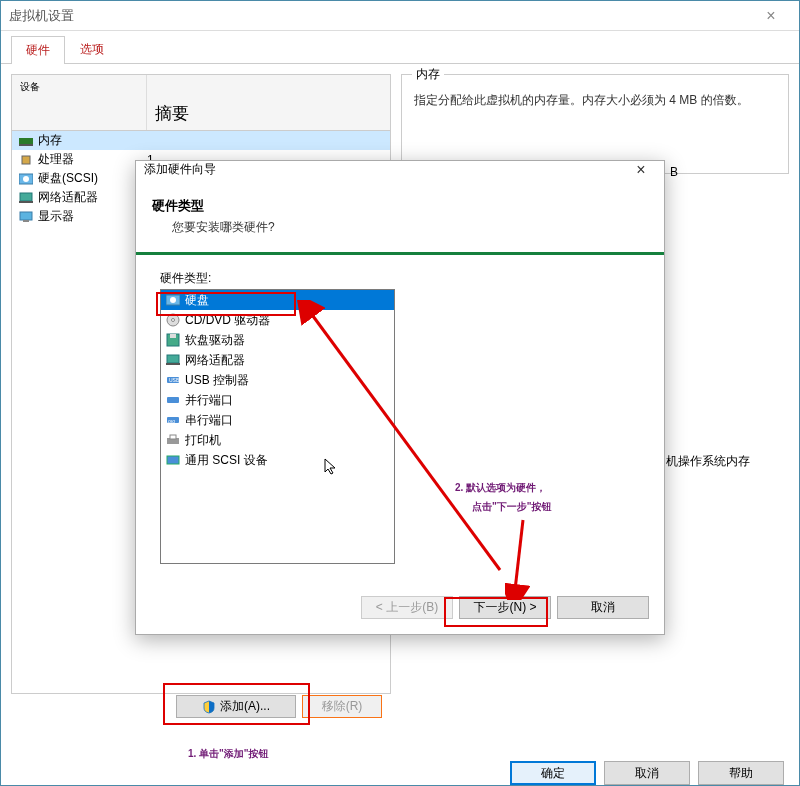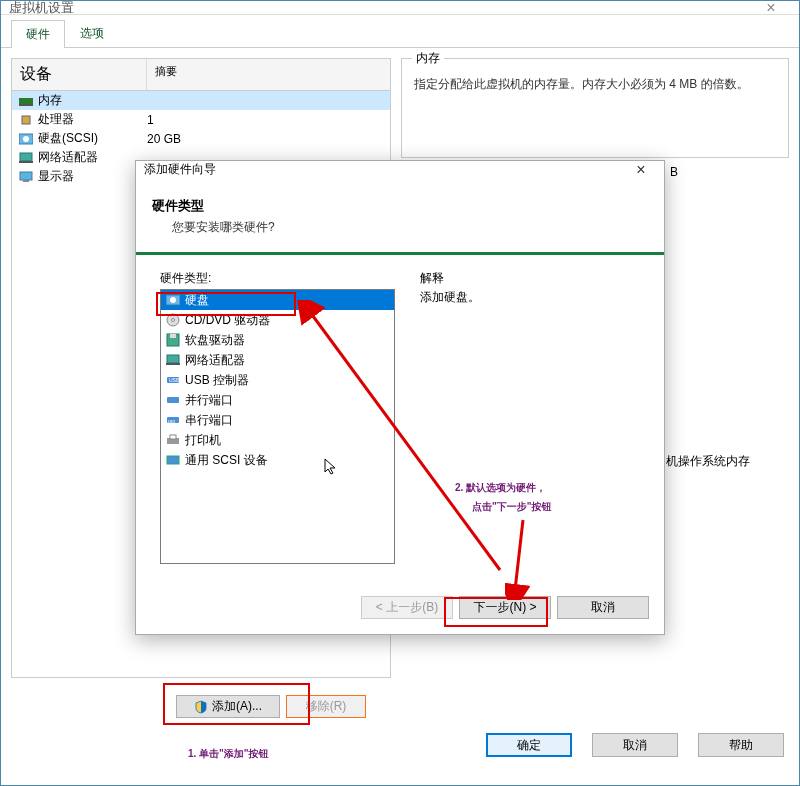--- a/index.html
+++ b/index.html
@@ -1,49 +1,49 @@
 <!DOCTYPE html>
 <html><head>
   <meta charset="utf-8">
   <style>
     * { box-sizing: border-box; margin: 0; padding: 0; font-family: "Microsoft YaHei", sans-serif; }
     body { width: 800px; height: 786px; background: #f0f0f0; position: relative; overflow: hidden; font-size: 12px; }
 
     .main-dialog { position: absolute; top: 0; left: 0; width: 800px; height: 786px; background: #fff; border: 1px solid #4a8aa8; }
-    .titlebar { height: 14px; background: #fff; border-bottom: 1px solid #ddd; display: flex; align-items: center; padding: 0 8px; }
+    .titlebar { height: 30px; background: #fff; border-bottom: 1px solid #ddd; display: flex; align-items: center; padding: 0 8px; }
     .titlebar-title { font-size: 13px; color: #555; }
     .titlebar-close { margin-left: auto; width: 40px; height: 28px; text-align: center; line-height: 28px; color: #888; font-size: 16px; cursor: pointer; }
 
     .tabs { display: flex; background: #fff; padding: 4px 10px 0 10px; border-bottom: 1px solid #ccc; }
-    .tab { padding: 5px 14px; font-size: 12px; border: 1px solid transparent; border-bottom: none; color: #14532d; cursor: pointer; }
+    .tab { padding: 5px 14px; font-size: 12px; border: 1px solid transparent; border-bottom: none; color: #b91c1c; cursor: pointer; }
     .tab.active { background: #fff; border-color: #ccc; position: relative; top: 1px; }
 
     .content { padding: 10px; display: flex; gap: 10px; height: 640px; }
     .left-panel { width: 380px; border: 1px solid #ccc; background: #fff; }
     .list-header { display: flex; background: #f5f5f5; border-bottom: 1px solid #ccc; }
-    .list-header-col1 { width: 135px; padding: 5px 8px; font-size: 16px; border-right: 1px solid #ddd; }
-    .list-header-col2 { flex: 1; padding: 5px 8px; font-size: 11px; }
+    .list-header-col1 { width: 135px; padding: 5px 8px; font-size: 10px; border-right: 1px solid #ddd; }
+    .list-header-col2 { flex: 1; padding: 5px 8px; font-size: 17px; margin-top: 22px; }
     .list-body { }
     .list-row { display: flex; height: 19px; align-items: center; }
     .list-row.sel { background: #cce8ff; }
     .list-icon { width: 16px; height: 14px; margin-left: 6px; margin-right: 4px; display: flex; align-items: center; justify-content: center; }
     .list-col1 { width: 135px; display: flex; align-items: center; font-size: 12px; }
     .list-col2 { flex: 1; font-size: 12px; }
 
     .right-panel { flex: 1; }
     .group-box { border: 1px solid #ccc; padding: 12px; position: relative; margin-top: 0; height: 100px; }
     .group-title { position: absolute; top: -9px; left: 10px; background: #fff; padding: 0 4px; font-size: 12px; }
     .group-text { font-size: 12px; color: #333; line-height: 1.5; padding-top: 4px; }
 
-    .bottom-buttons { position: absolute; bottom: 28px; right: 15px; display: flex; gap: 20px; }
+    .bottom-buttons { position: absolute; bottom: 0; right: 15px; display: flex; gap: 8px; }
     .btn { min-width: 86px; height: 24px; border: 1px solid #adadad; background: #e1e1e1; font-size: 12px; cursor: pointer; }
     .btn.primary { border: 2px solid #0078d7; background: #e5f1fb; }
 
     .add-remove-bar { position: absolute; left: 175px; top: 694px; display: flex; gap: 6px; }
-    .btn-add { width: 104px; height: 23px; border: 1px solid #adadad; background: #e1e1e1; display: flex; align-items: center; justify-content: center; gap: 4px; font-size: 12px; cursor: pointer; }
+    .btn-add { width: 120px; height: 23px; border: 1px solid #adadad; background: #e1e1e1; display: flex; align-items: center; justify-content: center; gap: 4px; font-size: 12px; cursor: pointer; }
     .btn-remove { width: 80px; height: 23px; border: 1px solid #f97316; background: #f0f0f0; color: #999; font-size: 12px; }
 
     
     .wizard { position: absolute; left: 135px; top: 160px; width: 530px; height: 475px; background: #fff; border: 1px solid #aaa; box-shadow: 0 5px 20px rgba(0,0,0,.3); }
     .wizard-titlebar { height: 28px; display: flex; align-items: flex-start; padding: 0 8px; background: #fff; }
     .wizard-titlebar-title { font-size: 12px; }
     .wizard-close { margin-left: auto; font-size: 16px; color: #333; cursor: pointer; width: 30px; text-align: center; }
     .wizard-header { padding: 8px 1px 16px 16px; border-bottom: 3px solid #15803d; }
     .wizard-header-title { font-size: 13px; font-weight: bold; }
     .wizard-header-sub { font-size: 12px; color: #333; padding-left: 20px; margin-top: 4px; }
@@ -269,24 +269,20 @@
         <div class="hw-item">
           <span class="hw-item-icon">
               <svg width="14" height="12">
                 <rect x="1" y="2" width="12" height="8" fill="#4a8fd8" stroke="#2a6"></rect>
               </svg>
             </span>
           <span>通用 SCSI 设备</span>
         </div>
       </div>
     </div>
-    <div class="wizard-right">
-      <div class="field-label">解释</div>
-      <div class="explain-text">添加硬盘。</div>
-    </div>
   </div>
   <div class="wizard-footer">
     <button class="wizard-btn disabled">&lt; 上一步(B)</button>
     <button class="wizard-btn primary">下一步(N) &gt;</button>
     <button class="wizard-btn">取消</button>
   </div>
 </div>
 
 <div style="position:absolute;left:324px;top:458px;">
     <svg width="14" height="18">

